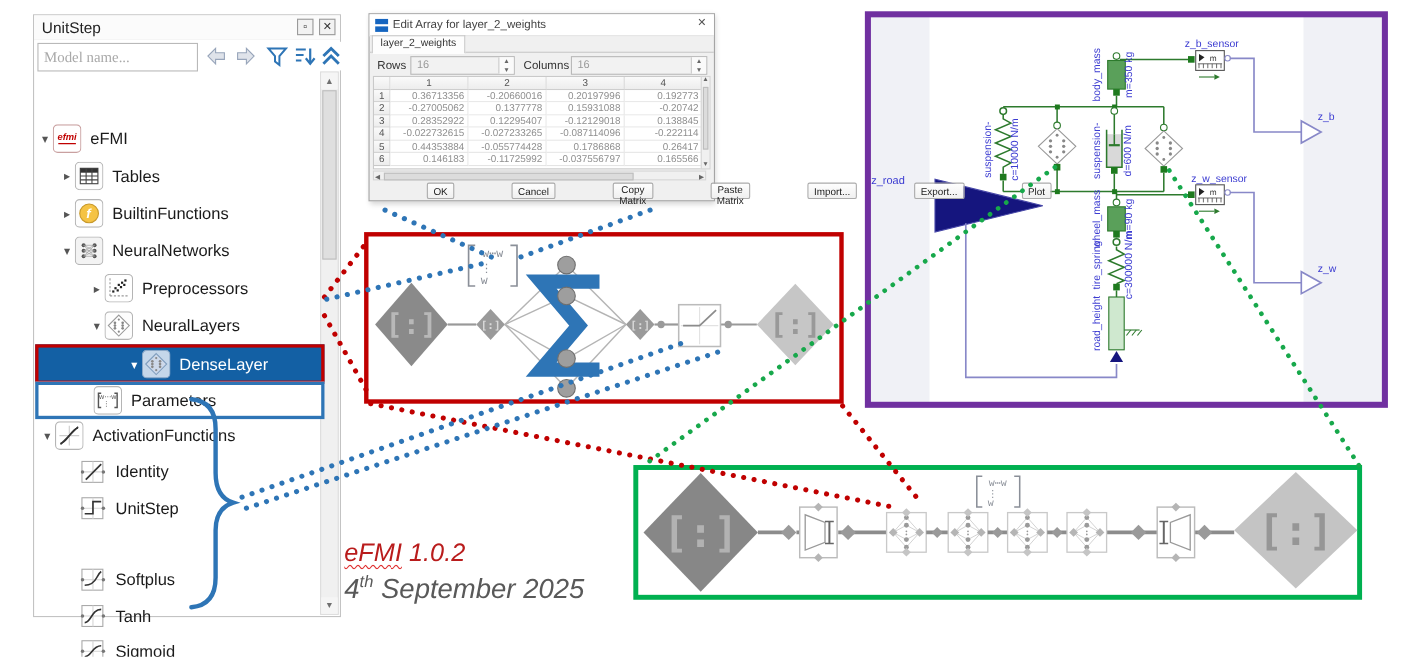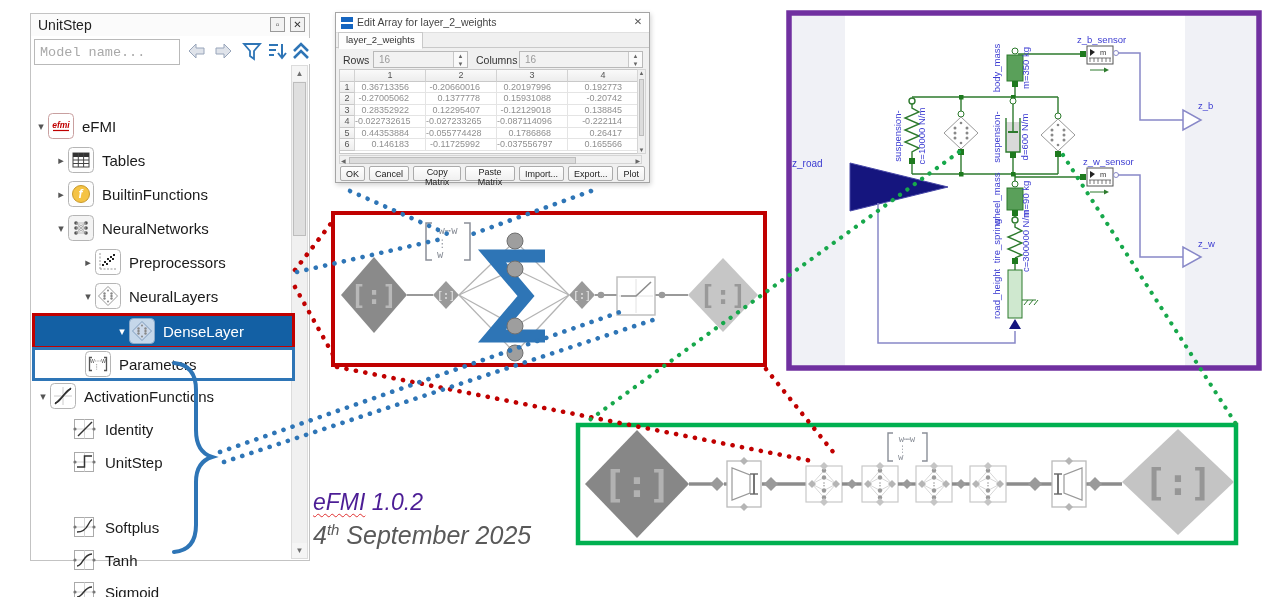--- a/index.html
+++ b/index.html
@@ -9,21 +9,21 @@
 
   
   #projects{left:30px;top:13px;width:280px;height:548px;border:1px solid #c3c3c3;
     background:#fff;z-index:10;box-sizing:border-box;}
   #projects .phead{position:absolute;left:0;top:0;right:0;height:22px;border-bottom:1px solid #ddd;
     font-size:14px;color:#222;line-height:22px;padding-left:7px;background:#fbfbfb;}
   .winbtn{position:absolute;top:3px;width:15px;height:15px;border:1px solid #9a9a9a;background:#f2f2f2;
     font-size:10px;line-height:13px;text-align:center;color:#333;box-sizing:border-box;}
   #projects .ptool{position:absolute;left:0;top:22px;right:0;height:28px;background:#fff;}
   #searchbox{position:absolute;left:3px;top:3px;width:146px;height:22px;border:1px solid #b9b9b9;
-    font-size:13.5px;padding:12px 5px;box-sizing:border-box;color:#333;font-family:Liberation Mono, monospace;}
+    font-size:13.5px;padding:12px 5px;box-sizing:border-box;color:#333;font-family:Liberation Serif, serif;}
   #searchbox::placeholder{color:#a9a9a9;}
   .tbtn{position:absolute;top:2px;width:24px;height:24px;background:#fff;border:1px solid transparent;}
   
   #tree{position:absolute;left:0;top:50px;right:0;bottom:0;}
   .trow{position:absolute;left:0;width:258px;height:32px;display:flex;align-items:center;
     font-size:15px;color:#1a1a1a;z-index:2;}
   .trow .exp{width:14px;font-size:11px;color:#555;text-align:center;flex:0 0 14px;}
   .trow .ticon{flex:0 0 auto;margin-right:8px;display:flex;align-items:center;}
   .trow.sel{background:#1360A4;color:#fff;border:3px solid #C00000;left:1px;width:263px;
     box-sizing:border-box;z-index:3;}
@@ -48,35 +48,35 @@
     border:1px solid #c9c9c9;border-bottom:1px solid #fdfdfd;font-size:9.5px;line-height:14px;color:#333;}
   .dlbl{position:absolute;font-size:10.5px;color:#333;top:41px;}
   .spin{position:absolute;top:38px;height:17px;border:1px solid #b9b9b9;background:#f2f2f2;
     font-size:10px;color:#9a9a9a;line-height:16px;padding-left:5px;box-sizing:border-box;}
   .spin .arrows{position:absolute;right:0;top:0;bottom:0;width:13px;border-left:1px solid #c9c9c9;
     font-size:6px;color:#666;text-align:center;line-height:8px;background:#fafafa;}
   #grid{position:absolute;left:3px;top:56px;width:303px;height:85px;overflow:hidden;background:#fff;
     border:1px solid #c9c9c9;box-sizing:border-box;}
   .grow{display:flex;height:11.5px;}
   .gcell{box-sizing:border-box;border-right:1px solid #e4e4e4;border-bottom:1px solid #e4e4e4;
-    font-size:9px;color:#8f8f8f;text-align:right;padding-right:16px;line-height:11px;width:71px;flex:0 0 71px;background:#fff;}
+    font-size:9px;color:#8f8f8f;text-align:right;padding-right:3px;line-height:11px;width:71px;flex:0 0 71px;background:#fff;}
   .ghead{background:linear-gradient(#fafafa,#ededed);color:#555;text-align:center;padding-right:0;
     border-right:1px solid #d2d2d2;border-bottom:1px solid #c9c9c9;}
   .gcorner{width:15px;flex:0 0 15px;}
   #grid-vsb{position:absolute;right:3px;top:56px;width:9px;height:85px;background:#f0f0f0;border:1px solid #d5d5d5;
     box-sizing:border-box;font-size:6px;color:#666;text-align:center;}
   #grid-hsb{position:absolute;left:3px;top:142px;width:303px;height:9px;background:#f0f0f0;border:1px solid #d5d5d5;
     box-sizing:border-box;font-size:6px;color:#666;}
   #grid-hsb .hthumb{position:absolute;left:9px;top:1px;height:5px;width:225px;background:#dcdcdc;border:1px solid #bdbdbd;}
   #dlg-buttons{position:absolute;left:4px;top:153px;right:4px;height:15px;display:flex;gap:4px;}
   #dlg-buttons button{font-size:9px;height:15px;padding:0 5px;background:linear-gradient(#fefefe,#f0f0f0);
-    border:1px solid #ababab;border-radius:2px;color:#222;font-family:"Liberation Sans",sans-serif;}
+    border:1px solid #ababab;border-radius:2px;color:#222;font-family:"Liberation Sans",sans-serif;margin-left:48px;}
 
   
-  #version{left:313px;top:489px;font-style:italic;color:#4c1d95;font-size:23px;z-index:10;}
+  #version{left:313px;top:489px;font-style:italic;color:#b91c1c;font-size:23px;z-index:10;}
   #version .squiggle{text-decoration:underline wavy #e03030 1px;text-underline-offset:3px;}
   #dateline{left:313px;top:521px;font-style:italic;color:#595959;font-size:25px;z-index:10;}
   #caption{left:0;top:564px;width:1280px;text-align:center;font-size:19.5px;font-weight:bold;color:#000;z-index:10;}
   #caption .em{font-style:italic;}
   sup{font-size:60%;}
   svg text{font-family:"Liberation Sans",sans-serif;}
   .mono{font-family:"DejaVu Sans Mono",monospace;}
 </style>
 </head>
 <body>

